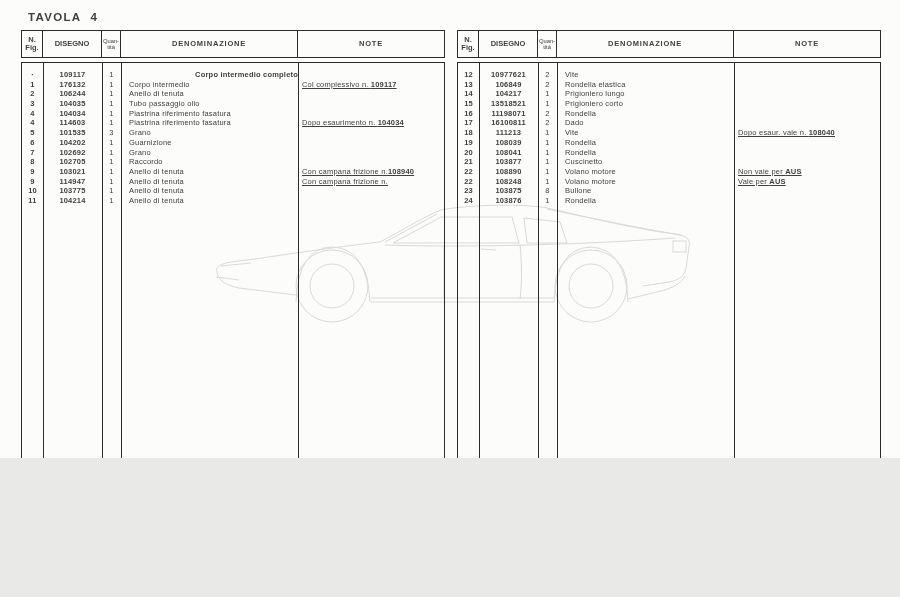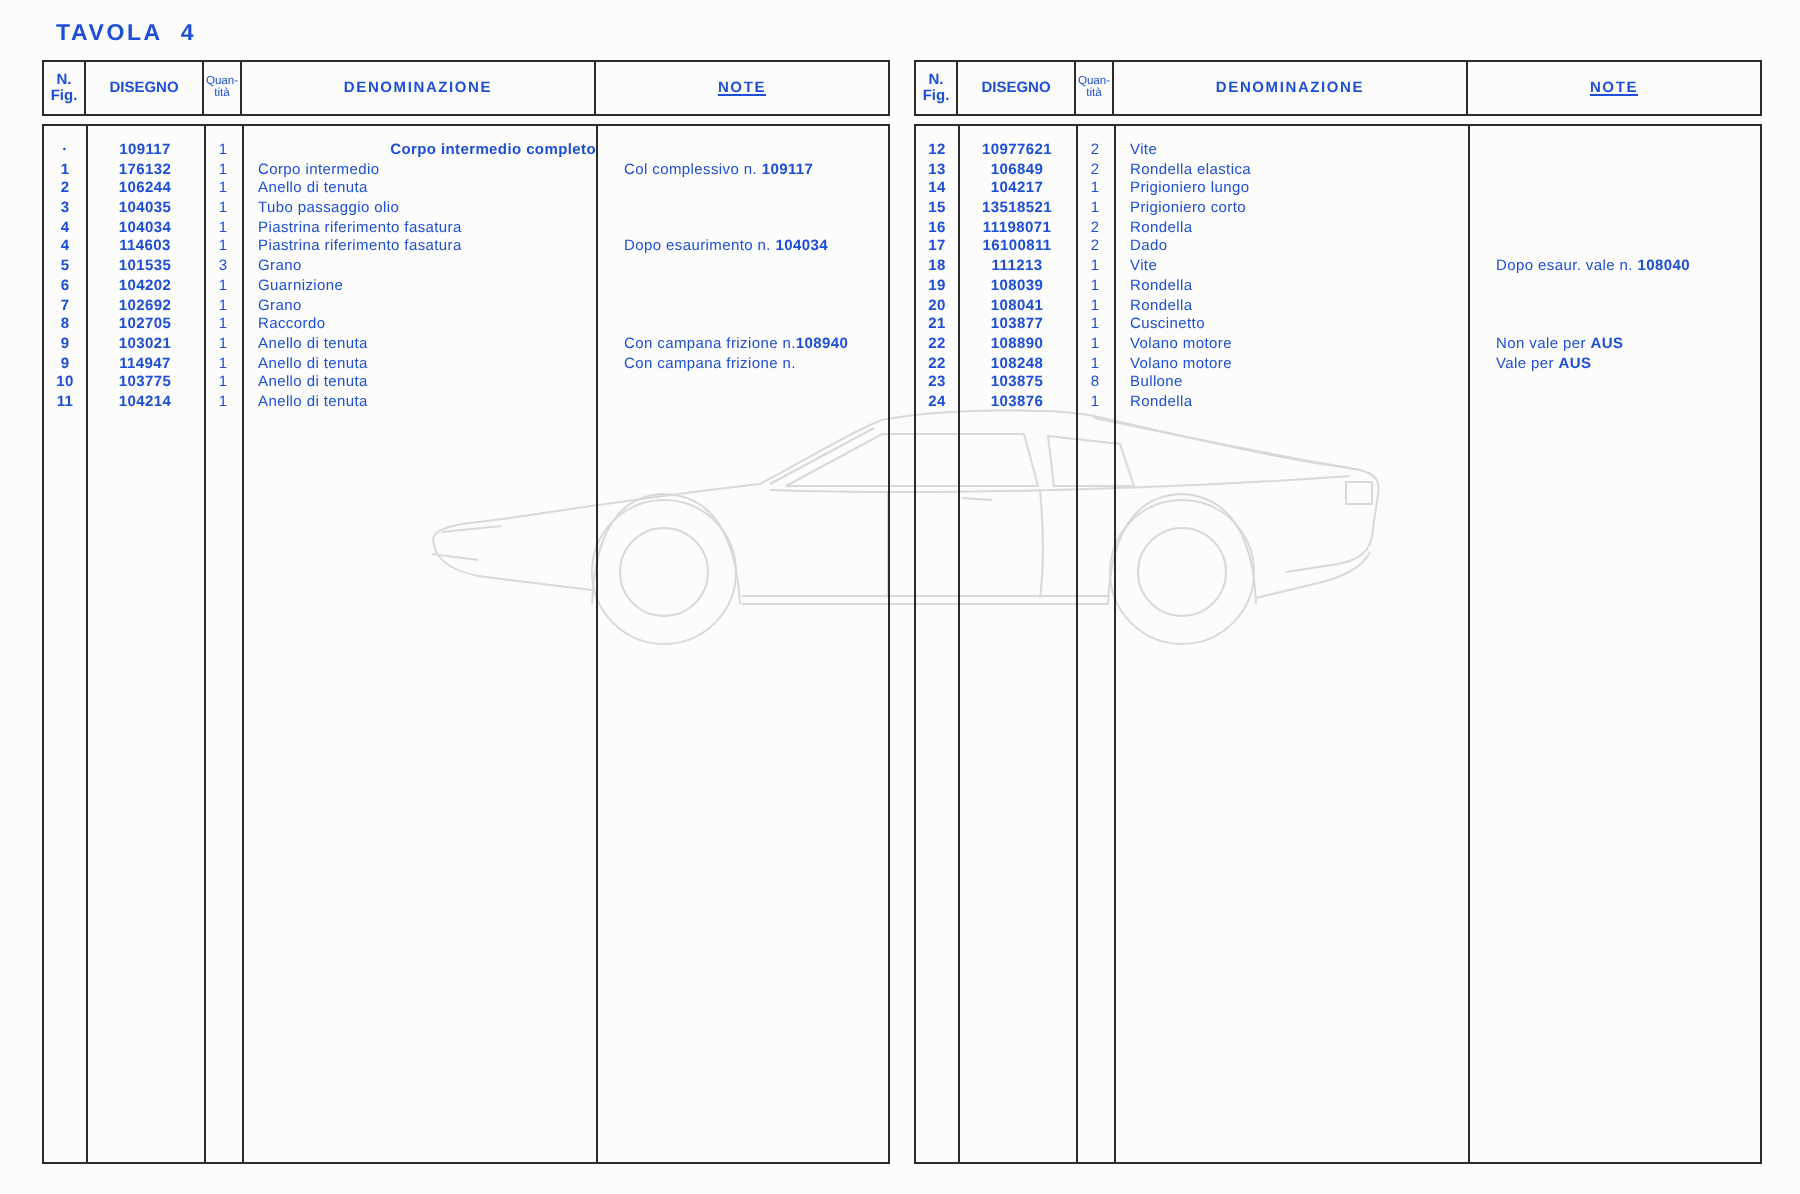--- a/index.html
+++ b/index.html
@@ -1,18 +1,18 @@
 <!DOCTYPE html>
 <html><head>
 <meta charset="utf-8">
 <style>
   html,body{margin:0;padding:0;background:#e9e9e7;}
   .page{
-    position:relative;width:900px;height:597px;background:#fcfcfa;
-    font-family:"Liberation Sans",sans-serif;color:#1d4ed8;overflow:hidden;
+    position:relative;width:900px;height:458px;background:#fcfcfa;
+    font-family:"Liberation Sans",sans-serif;color:#404040;overflow:hidden;
   }
   .title{
     position:absolute;left:28px;top:11px;font-size:11.5px;font-weight:bold;
     letter-spacing:1.3px;z-index:2;
   }
   .title .num{margin-left:9px;}
   .car{position:absolute;left:213px;top:192px;z-index:0;}
   .ptable{position:absolute;top:30px;width:424px;z-index:1;}
   #table-left{left:21px;}
   #table-right{left:457px;}
@@ -25,37 +25,37 @@
     border-right:1px solid #2b2b2b;box-sizing:border-box;font-weight:bold;
     font-size:7.5px;line-height:8.5px;text-align:center;
   }
   .hc:last-child{border-right:none;}
   .hc.w-qty{font-size:5.8px;font-weight:400;line-height:6.5px;}
   .hc.w-den,.hc.w-note{letter-spacing:0.8px;text-align:center;}
   .w-fig{width:21px;}
   .w-dis{width:59px;}
   .w-qty{width:19px;}
   .w-den{width:177px;}
-  .w-note{flex:1;text-decoration:underline;}
+  .w-note{flex:1;}
   .tbody{
     position:relative;margin-top:4px;height:520px;border:1.5px solid #2b2b2b;
     box-sizing:border-box;padding-top:7px;background:transparent;
   }
   .vline{position:absolute;top:0;bottom:0;width:1px;background:#2b2b2b;}
   .vl-1{left:21px;} .vl-2{left:80px;} .vl-3{left:99px;} .vl-4{left:276px;}
   .trow{display:flex;height:9.7px;align-items:center;}
   .c{
     box-sizing:border-box;font-size:7.5px;line-height:9.7px;white-space:nowrap;
     letter-spacing:0.2px;
   }
   .c-fig{width:21px;text-align:center;font-weight:bold;}
   .c-dis{width:59px;text-align:center;font-weight:bold;}
   .c-qty{width:19px;text-align:center;}
   .c-den{width:177px;padding-left:8px;overflow:hidden;}
-  .c-note{flex:1;padding-left:14px;overflow:hidden;}
+  .c-note{flex:1;padding-left:4px;overflow:hidden;text-decoration:underline;}
   .b{font-weight:bold;text-align:right;}
 </style>
 </head>
 <body>
 
 <div class="page">
 
   <div class="title">
     <span>TAVOLA</span><span class="num">4</span>
   </div>

